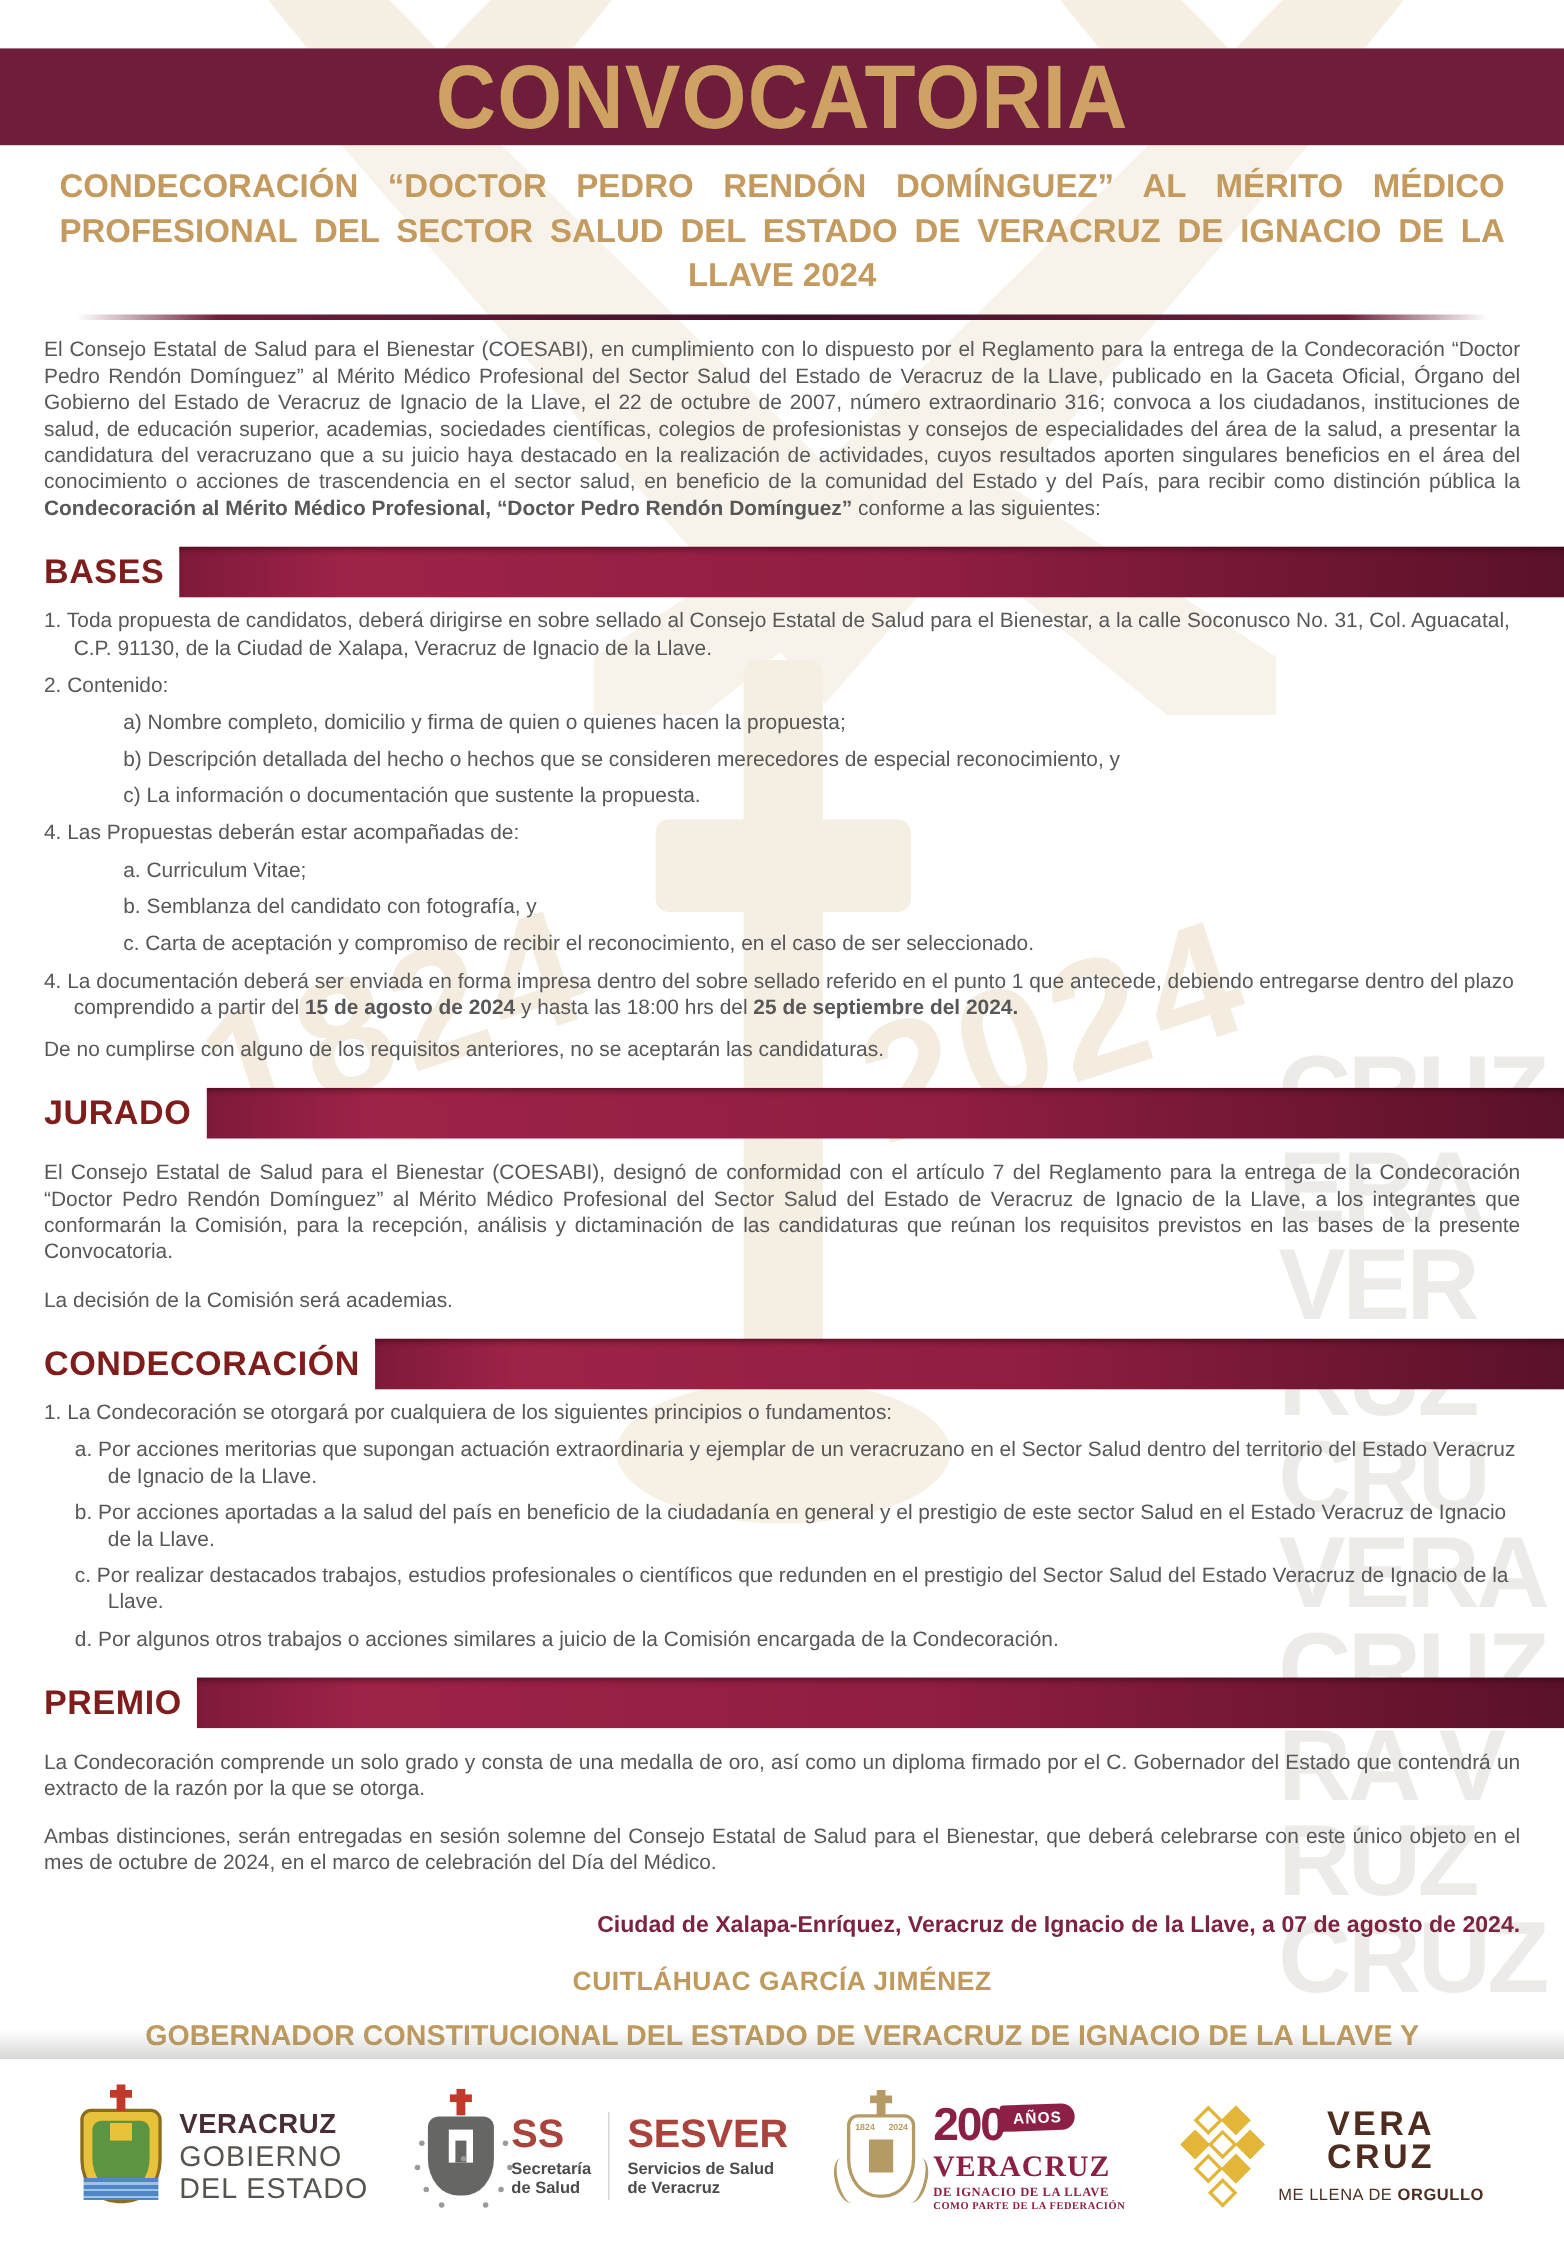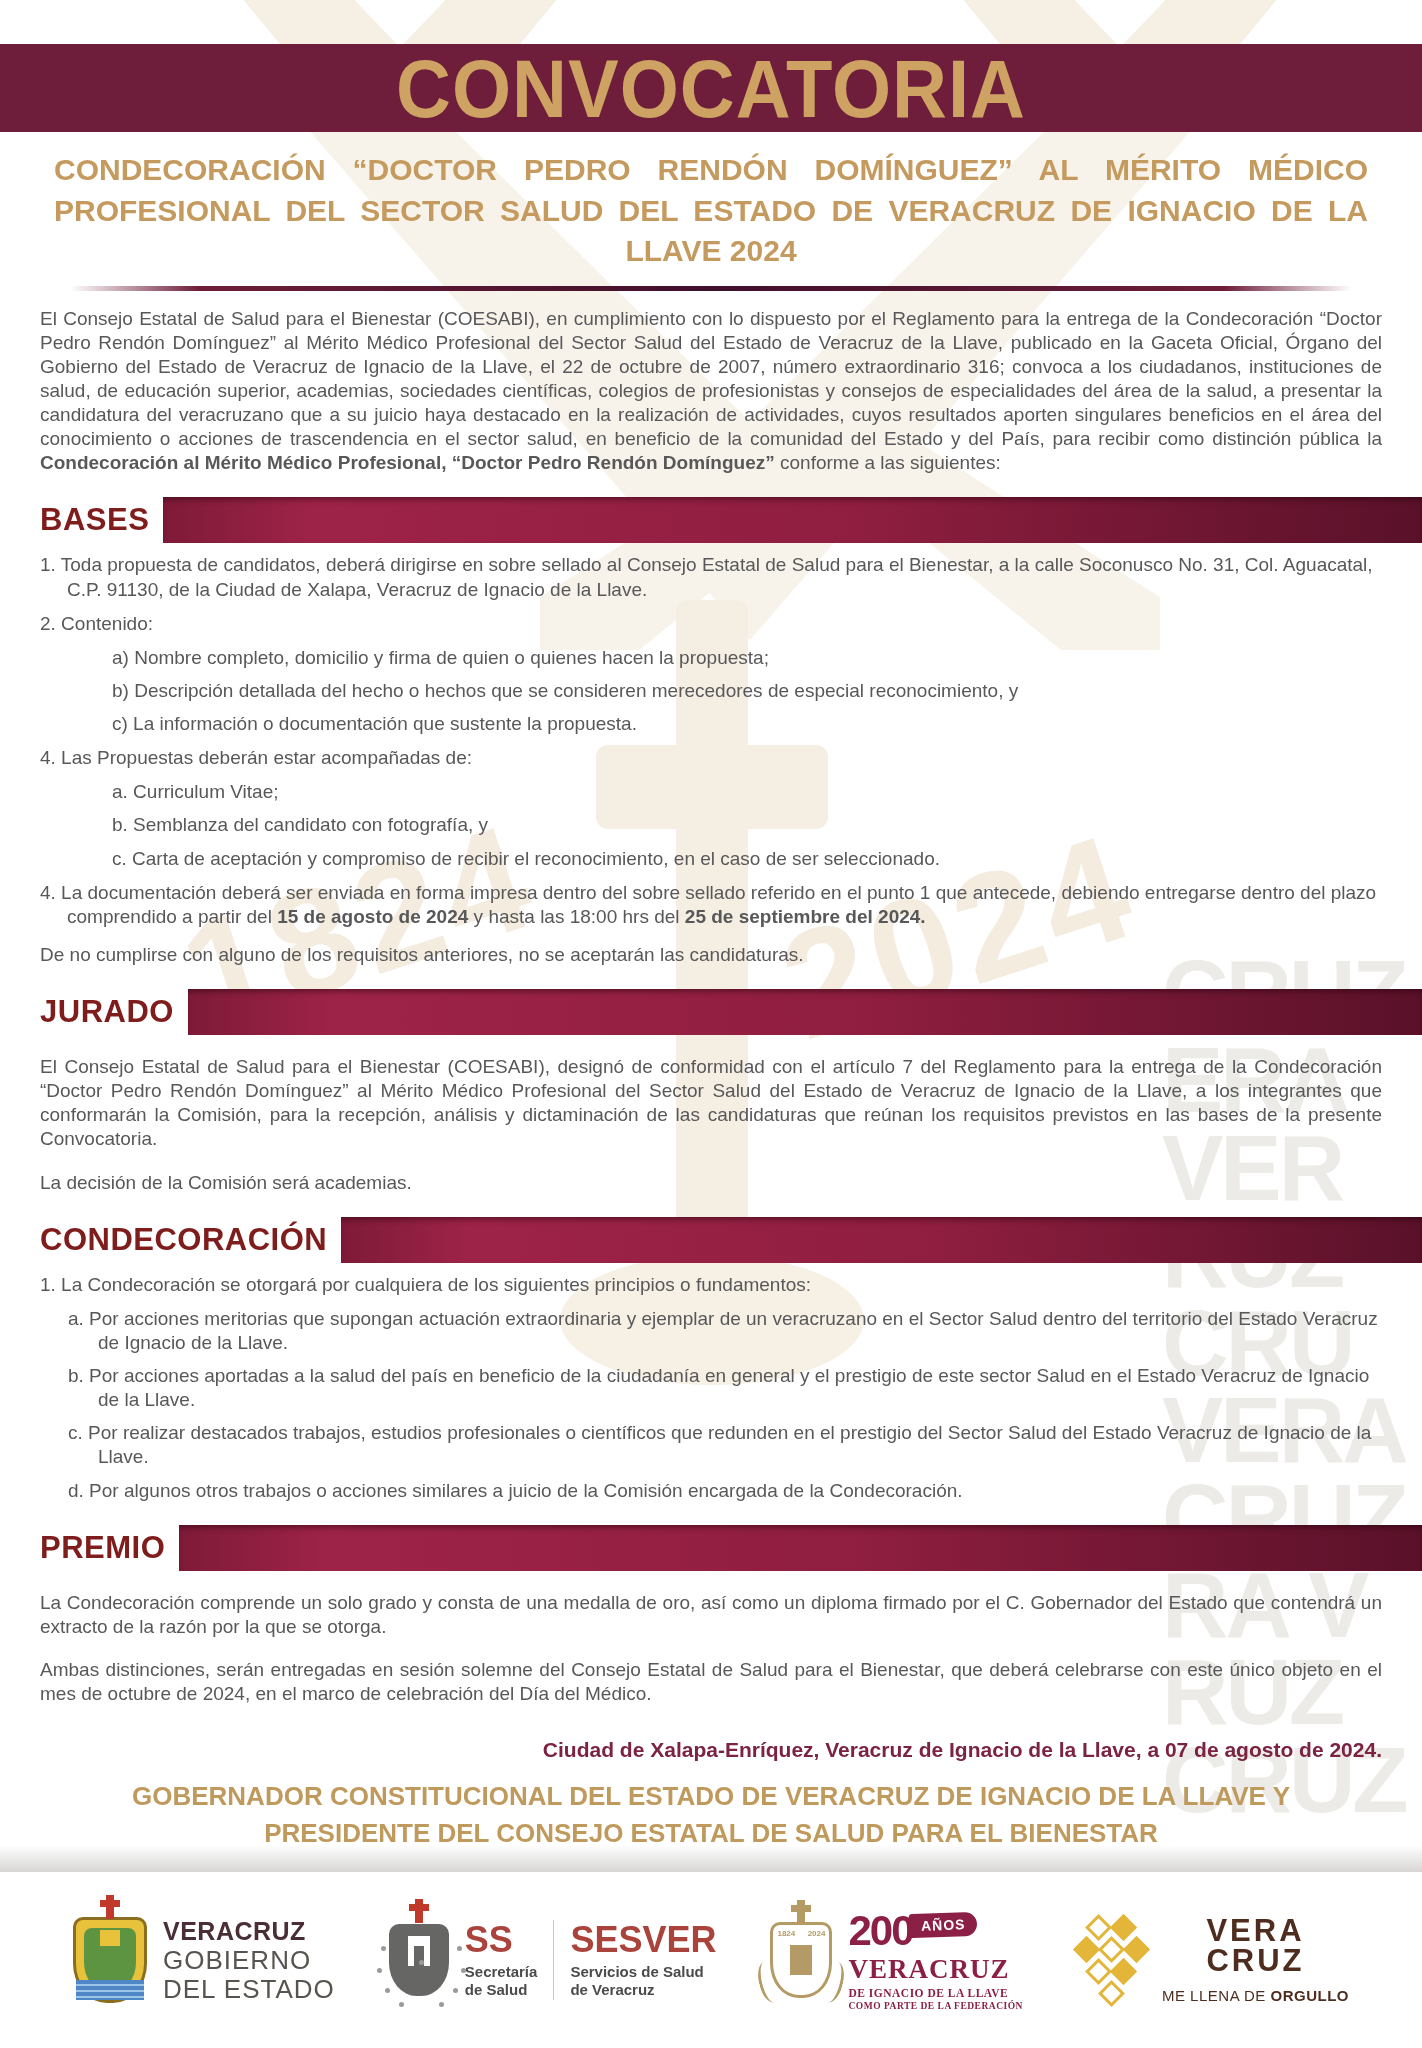--- a/index.html
+++ b/index.html
@@ -226,20 +226,21 @@
 
   <div class="sec">
     <span class="sec-label">PREMIO</span>
     <span class="sec-bar"></span>
   </div>
 
   <p class="body-text just para-first">La Condecoración comprende un solo grado y consta de una medalla de oro, así como un diploma firmado por el C. Gobernador del Estado que contendrá un extracto de la razón por la que se otorga.</p>
   <p class="body-text just para">Ambas distinciones, serán entregadas en sesión solemne del Consejo Estatal de Salud para el Bienestar, que deberá celebrarse con este único objeto en el mes de octubre de 2024, en el marco de celebración del Día del Médico.</p>
 
   <div class="date-line">Ciudad de Xalapa-Enríquez, Veracruz de Ignacio de la Llave, a 07 de agosto de 2024.</div>
+  <div class="sig-name">CUITLÁHUAC GARCÍA JIMÉNEZ</div>
   <div class="sig-role">GOBERNADOR CONSTITUCIONAL DEL ESTADO DE VERACRUZ DE IGNACIO DE LA LLAVE Y PRESIDENTE DEL CONSEJO ESTATAL DE SALUD PARA EL BIENESTAR</div>
 
 </div>
 
 <div class="footer-band"></div>
 <div class="footer">
 
   <div class="logo-group">
     <div class="shield shield-gob">
       <span class="mcross"></span>

